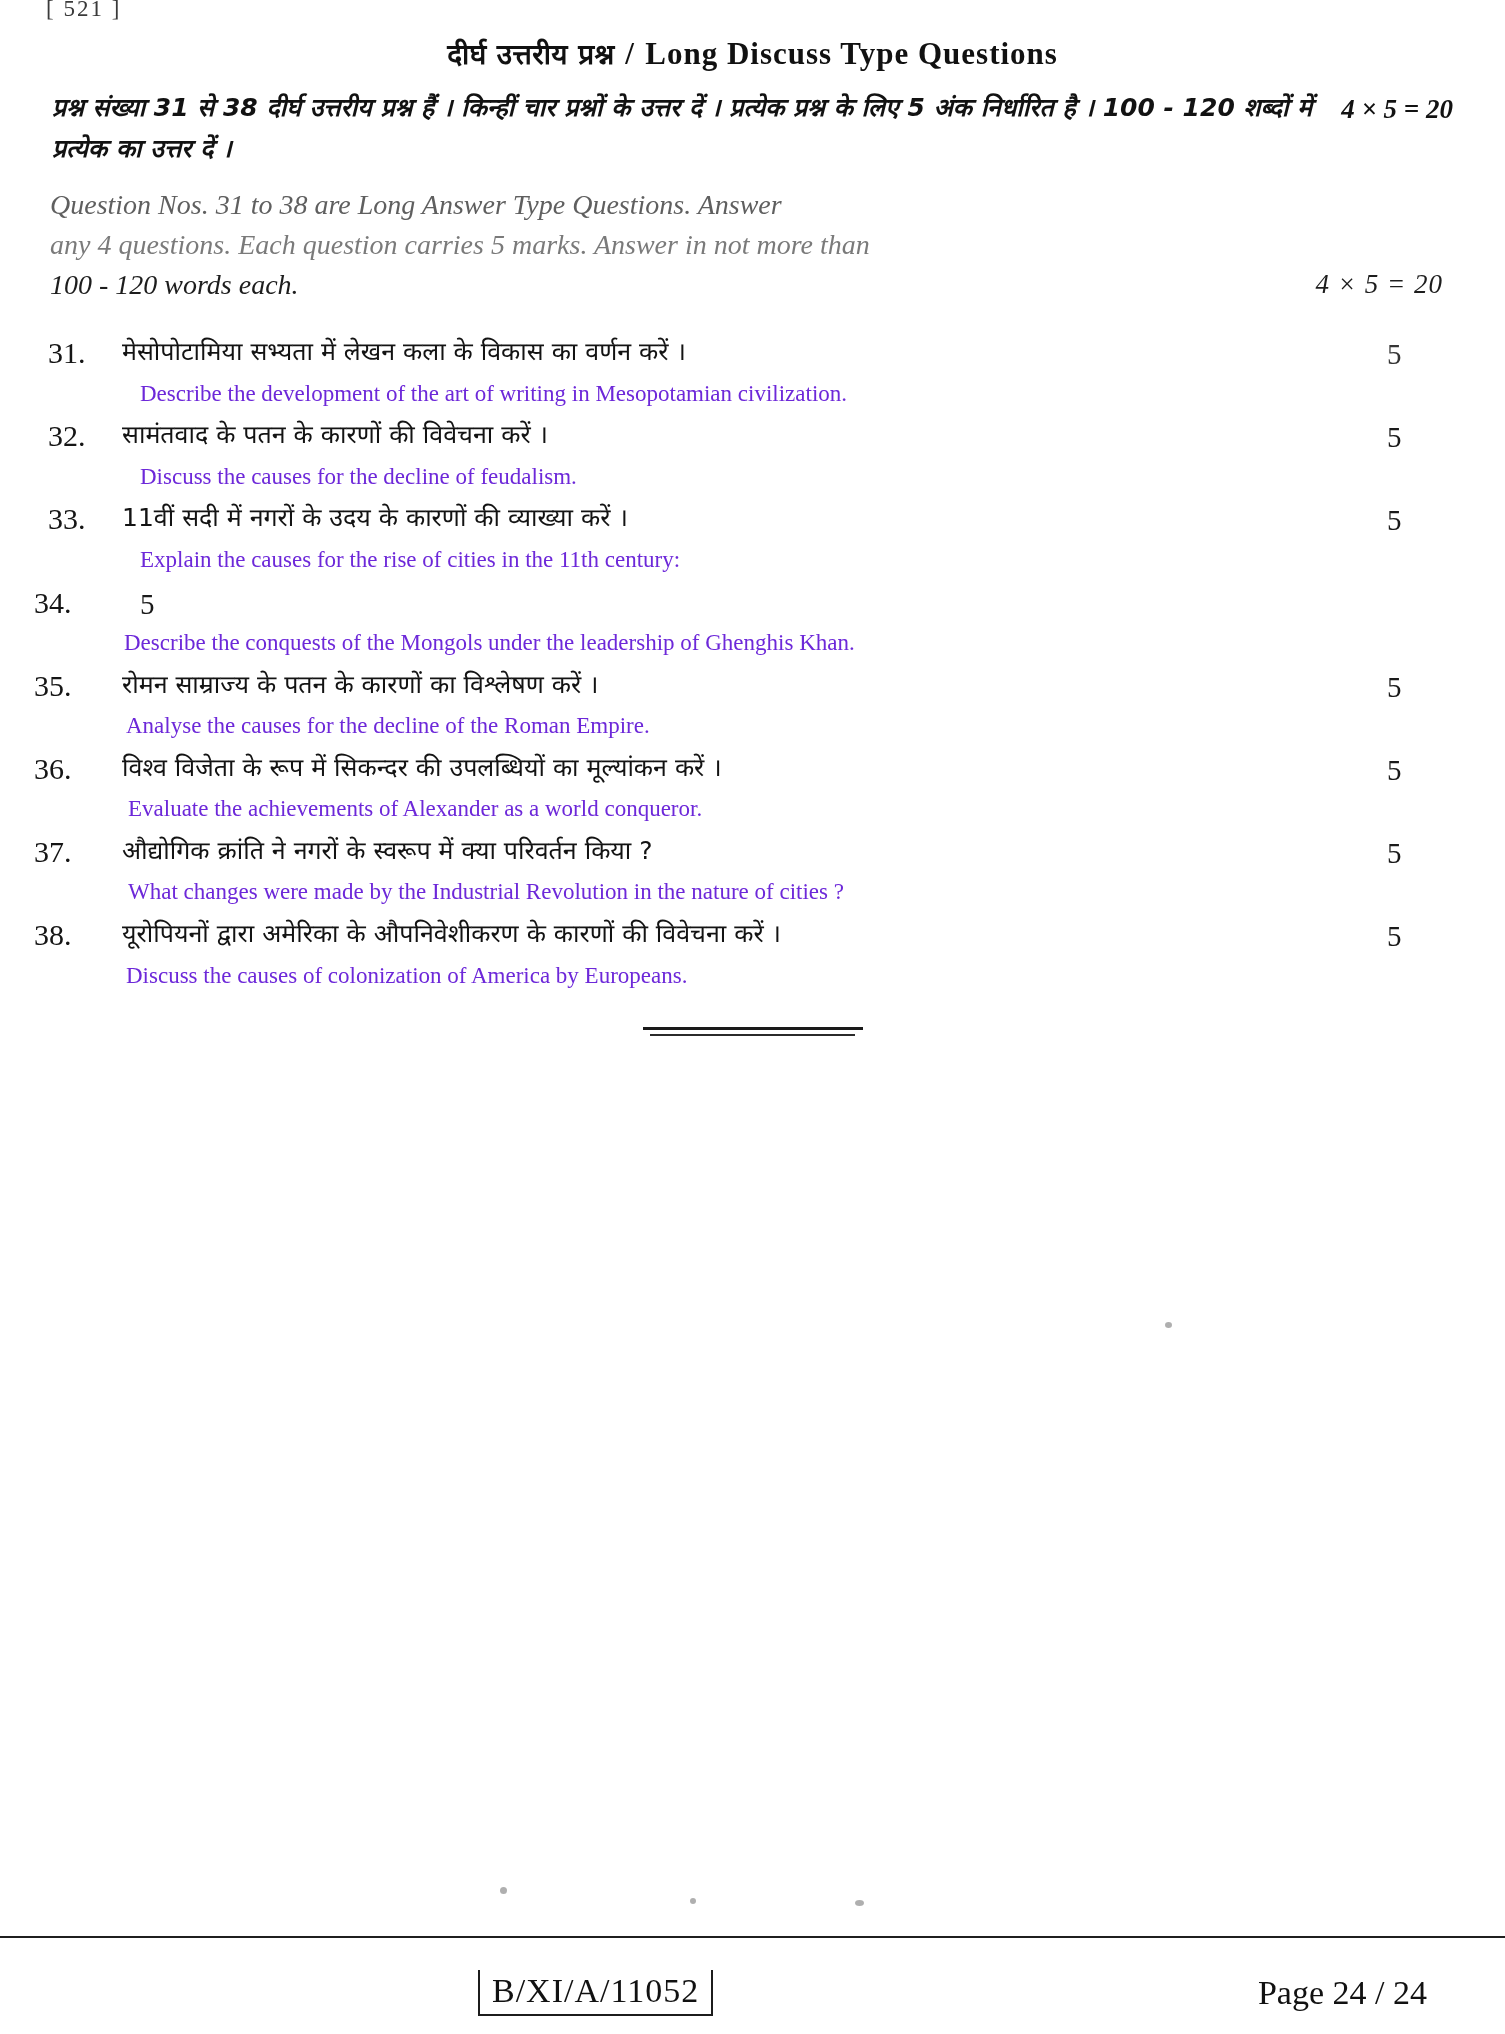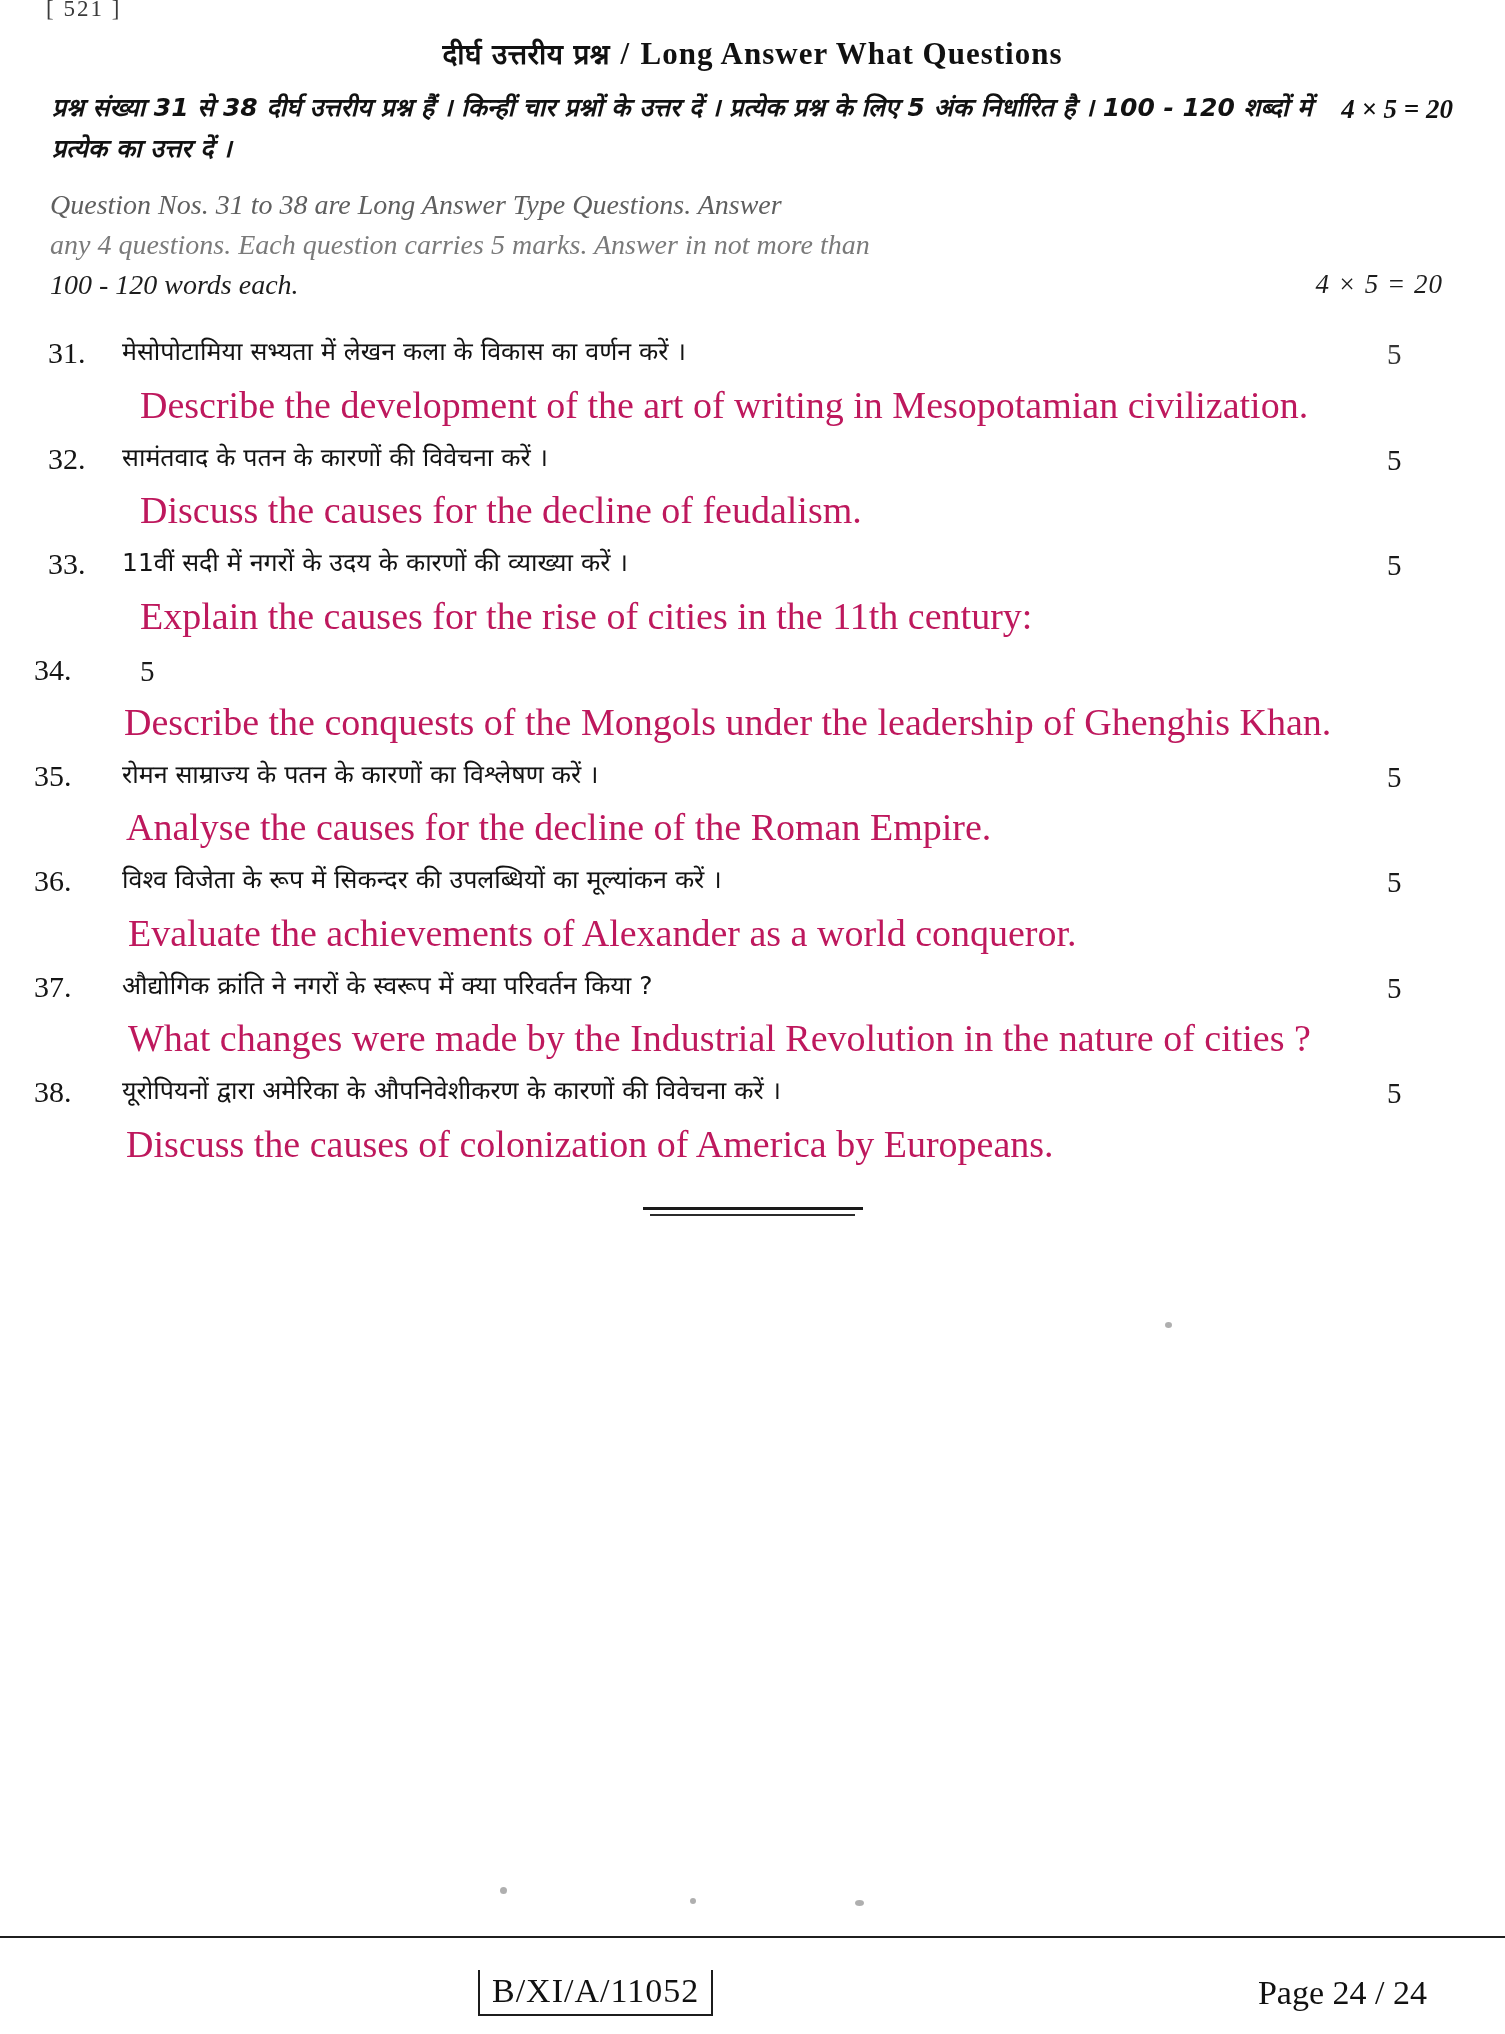--- a/index.html
+++ b/index.html
@@ -141,23 +141,23 @@
     font-family: "Liberation Serif", serif;
     font-size: 29px;
     flex: 0 0 auto;
     width: 70px;
     text-align: left;
     padding-left: 18px;
     color: #1a1a1a;
   }
   .q-en {
     font-family: "Liberation Serif", serif;
-    font-size: 38px;
+    font-size: 23px;
     line-height: 1.5;
-    color: #be185d;
+    color: #6d28d9;
     padding: 2px 70px 0 18px;
     text-align: justify;
   }
   .q-en.nojust { text-align: left; }
 
   
   .ornament {
     margin: 34px auto 0 auto;
     width: 220px;
   }
@@ -219,21 +219,21 @@
 </head>
 <body>
 
 <div class="page">
 
   <div class="corner-mark">[ 521 ]</div>
 
   <div class="section-heading">
     <span class="hi">दीर्घ उत्तरीय प्रश्न</span>
     <span class="en">/</span>
-    <span class="en">Long Answer What Questions</span>
+    <span class="en">Long Discuss Type Questions</span>
   </div>
 
   <div class="instructions">
     <div class="ins-hi">
       <span class="marks">4 × 5 = 20</span>
       <span>प्रश्न संख्या 31 से 38 दीर्घ उत्तरीय प्रश्न हैं । किन्हीं चार प्रश्नों के उत्तर दें । प्रत्येक प्रश्न के लिए 5 अंक निर्धारित है । 100 - 120 शब्दों में प्रत्येक का उत्तर दें ।</span>
     </div>
     <div class="ins-en">
       <span class="line wide fade1">Question Nos. 31 to 38 are Long Answer Type Questions. Answer</span>
       <span class="line wide fade2">any 4 questions. Each question carries 5 marks. Answer in not more than</span>

